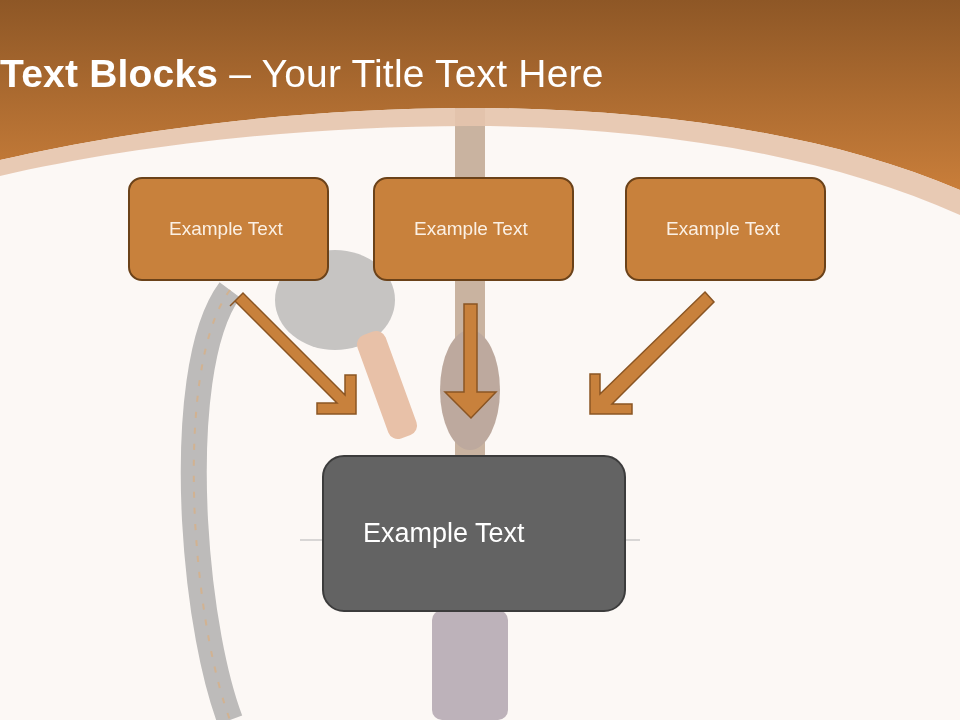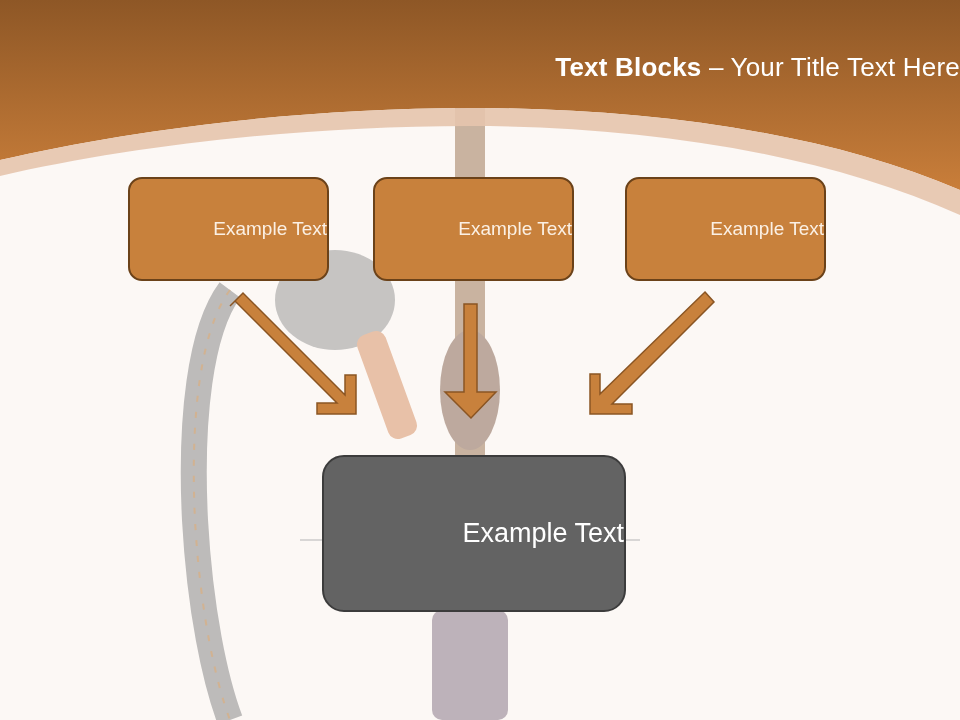--- a/index.html
+++ b/index.html
@@ -3,29 +3,29 @@
 <meta charset="utf-8">
 <style>
   html, body { margin: 0; padding: 0; }
   body {
     width: 960px; height: 720px; position: relative; overflow: hidden;
     background: #fcf8f5;
     font-family: "Liberation Sans", "DejaVu Sans", sans-serif;
   }
   .bg-svg { position: absolute; left: 0; top: 0; width: 960px; height: 720px; }
   .title {
-    position: absolute; left: 0; top: 52px; width: 960px; text-align: right;
-    color: #ffffff; font-size: 26px; letter-spacing: 0.2px;
+    position: absolute; left: 0; top: 52px; width: 960px; text-align: left;
+    color: #ffffff; font-size: 39px; letter-spacing: 0.2px;
   }
   .title .bold { font-weight: bold; }
   .box {
     position: absolute; box-sizing: border-box;
     border: 2px solid #6b4219; border-radius: 14px;
     background: #c8813c; color: #fbf0e4;
-    display: flex; align-items: center; justify-content: flex-end;
+    display: flex; align-items: center; justify-content: flex-start;
     font-size: 19px;
     padding-left: 39px;
   }
   .box.gray {
     background: #636363; border-color: #3c3c3c; border-radius: 22px;
     color: #ffffff; font-size: 27px;
   }
 </style>
 </head>
 <body>

